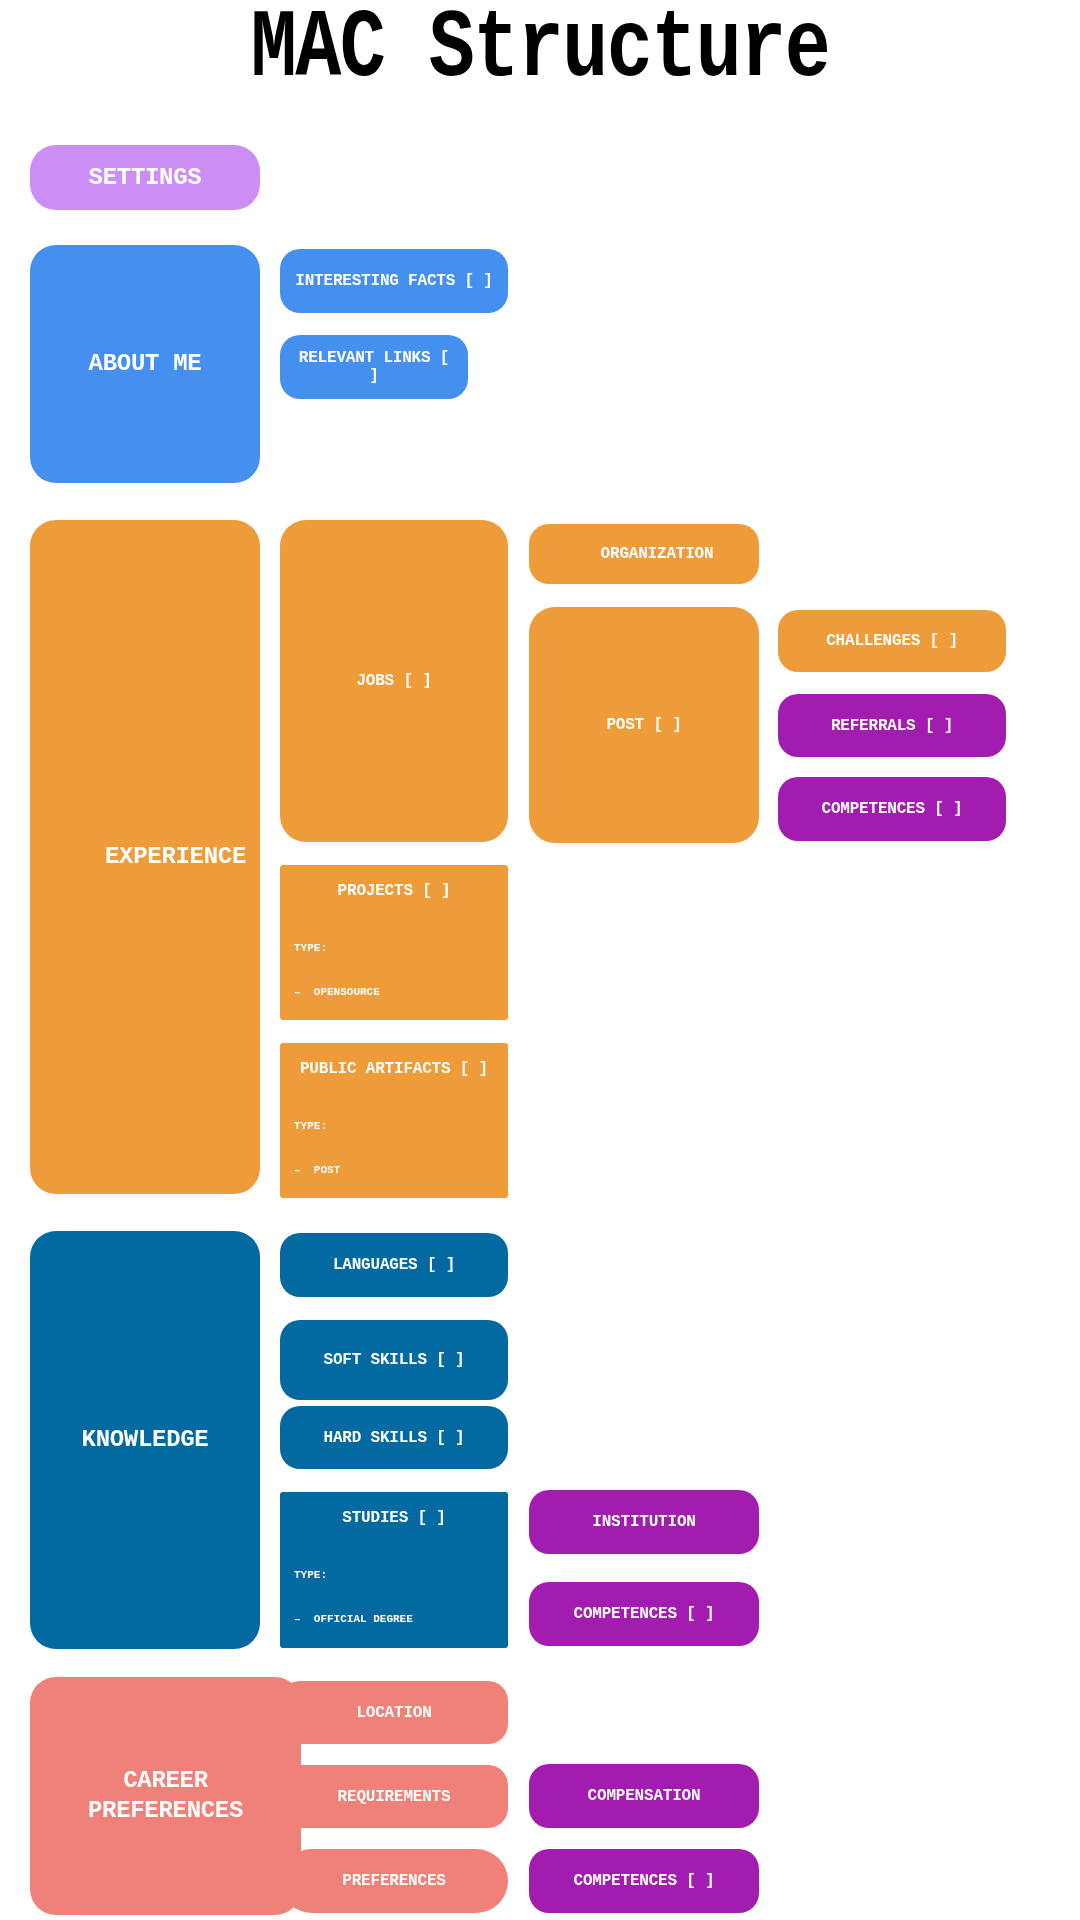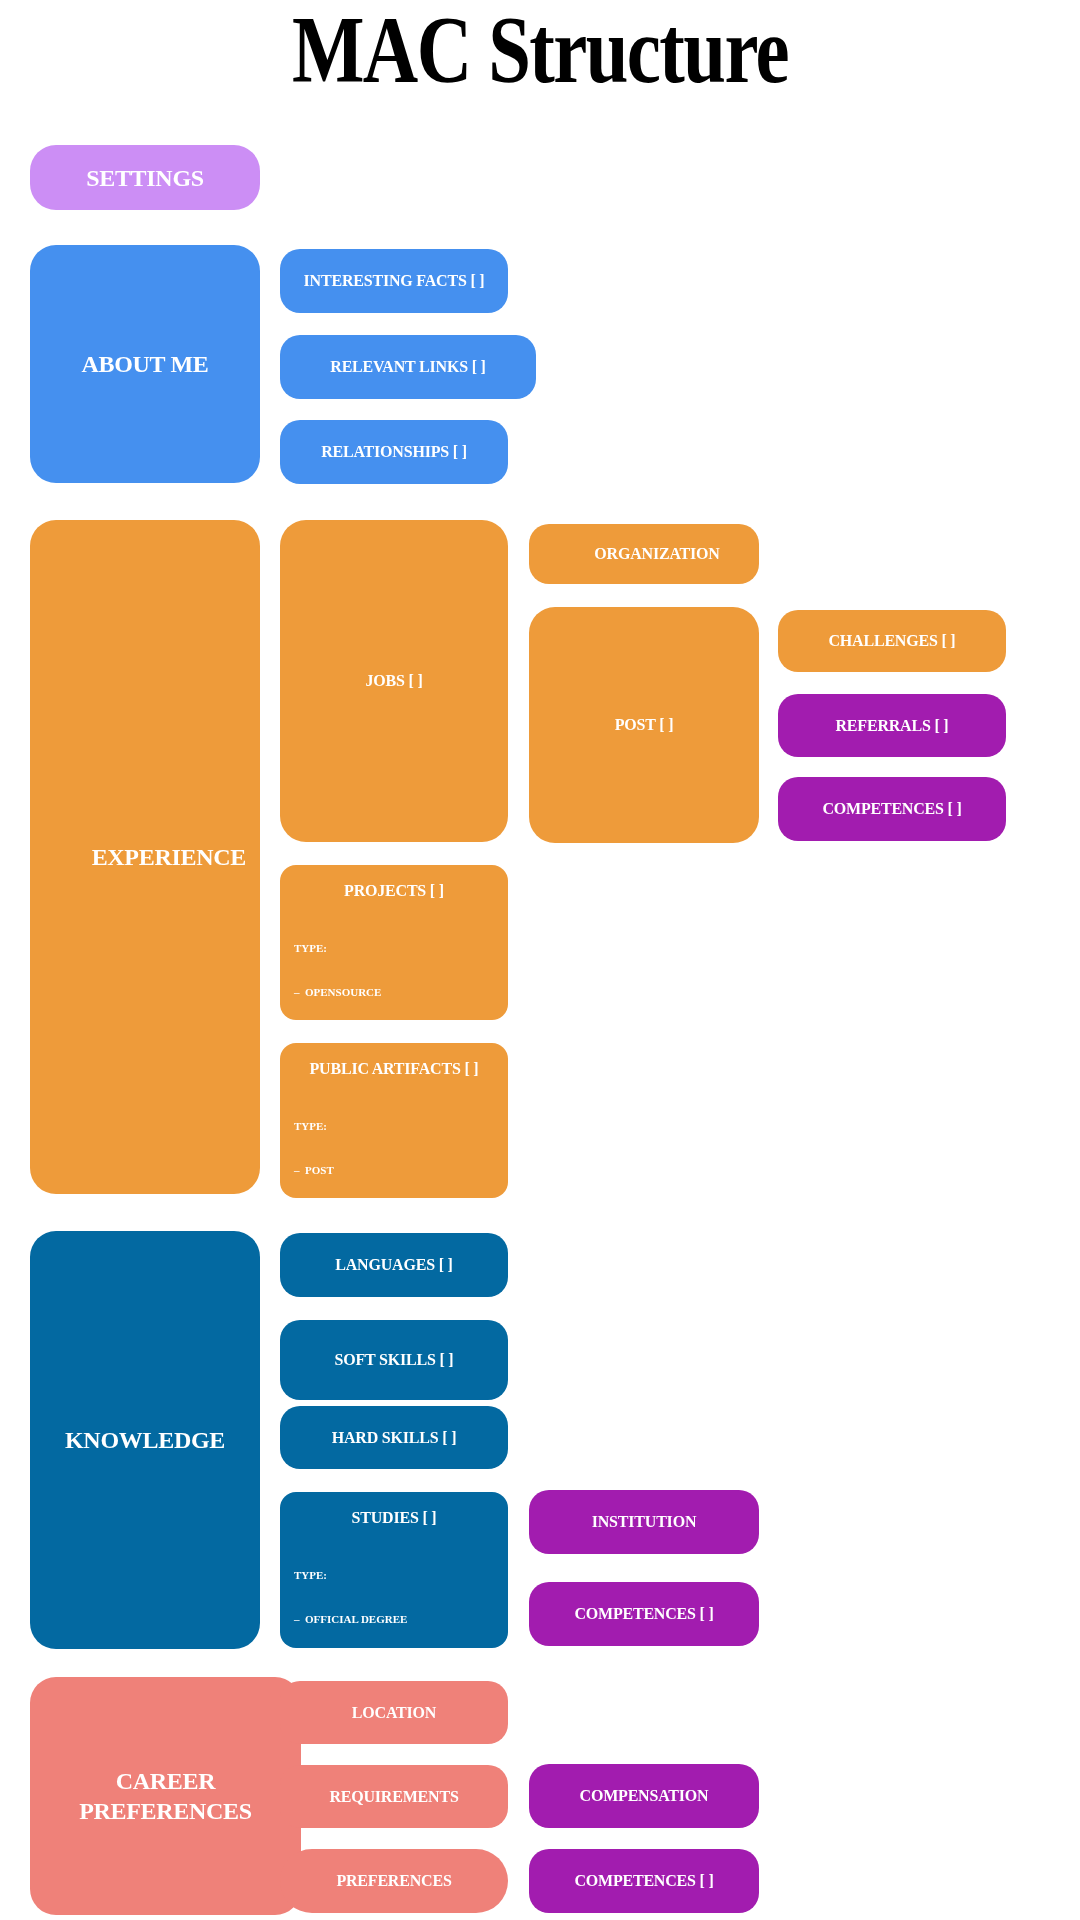--- a/index.html
+++ b/index.html
@@ -1,33 +1,33 @@
 <!DOCTYPE html>
 <html><head>
 <meta charset="utf-8">
 <style>
   html,body{margin:0;padding:0;background:#ffffff;}
   .canvas{
     position:relative;width:1080px;height:1920px;background:#ffffff;
-    font-family:Liberation Serif, serif;overflow:hidden;
+    font-family:Liberation Mono, monospace;overflow:hidden;
   }
   .page-title{
     position:absolute;top:2px;left:0;width:100%;text-align:center;
     font-size:96px;font-weight:800;color:#000;line-height:1;
     transform:scaleX(0.8);transform-origin:50% 0;letter-spacing:-2px;
     white-space:nowrap;
   }
   .block{
     position:absolute;display:flex;align-items:center;justify-content:center;
     color:#ffffff;font-weight:700;text-align:center;box-sizing:border-box;
   }
   .big{border-radius:26px;font-size:24px;line-height:1.25;letter-spacing:-0.3px;padding:0 14px;}
   .small{border-radius:20px;font-size:16px;letter-spacing:-0.2px;padding:0 10px;}
   .type-block{
-    border-radius:16px;display:block;text-align:left;
+    border-radius:3px;display:block;text-align:left;
     padding:17px 14px 0 14px;
   }
   .type-title{font-size:16px;font-weight:700;text-align:center;letter-spacing:-0.2px;}
   .type-list{margin-top:12px;font-size:11px;font-weight:700;line-height:14.5px;white-space:pre;}
   .purple{background:#cc8ef5;}
   .blue{background:#4590ef;}
   .orange{background:#ee9b3a;}
   .green{background:#0369a1;}
   .salmon{background:#ef8179;}
   .gray{background:#a21caf;}
@@ -42,25 +42,22 @@
   <div class="block big purple" style="left:30px;top:145px;width:230px;height:65px;">
     <span>SETTINGS</span>
   </div>
 
   <div class="block big blue" style="left:30px;top:245px;width:230px;height:238px;">
     <span>ABOUT ME</span>
   </div>
   <div class="block small blue" style="left:280px;top:249px;width:228px;height:64px;">
     <span>INTERESTING FACTS [ ]</span>
   </div>
-  <div class="block small blue" style="left:280px;top:335px;width:256px;height:64px;">
+  <div class="block small blue" style="left:280px;top:335px;width:188px;height:64px;">
     <span>RELEVANT LINKS [ ]</span>
-  </div>
-  <div class="block small blue" style="left:280px;top:420px;width:228px;height:64px;">
-    <span>RELATIONSHIPS [ ]</span>
   </div>
 
   <div class="block big orange" style="left:30px;top:520px;width:230px;height:674px;justify-content:flex-end;">
     <span>EXPERIENCE</span>
   </div>
   <div class="block small orange" style="left:280px;top:520px;width:228px;height:322px;border-radius:26px;">
     <span>JOBS [ ]</span>
   </div>
   <div class="block small orange" style="left:529px;top:524px;width:230px;height:60px;padding-left:36px;">
     <span>ORGANIZATION</span>

